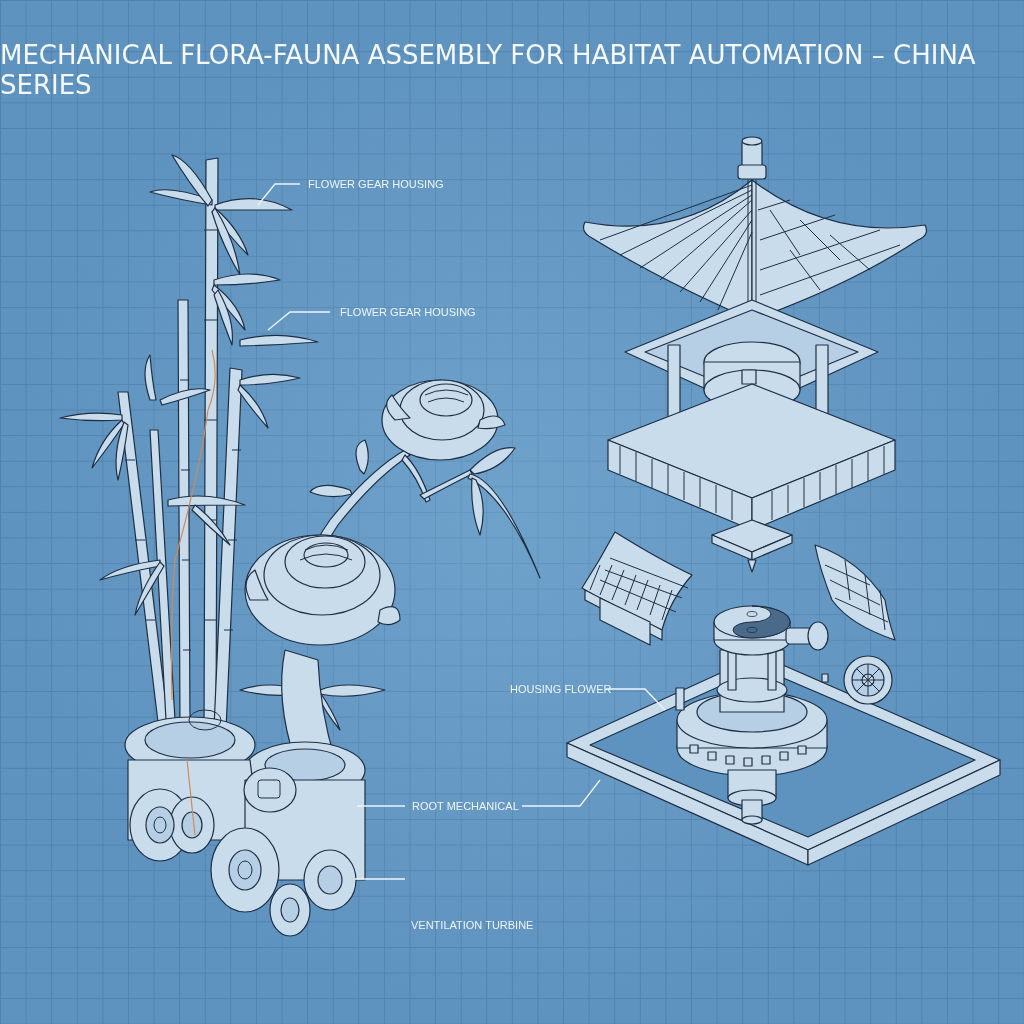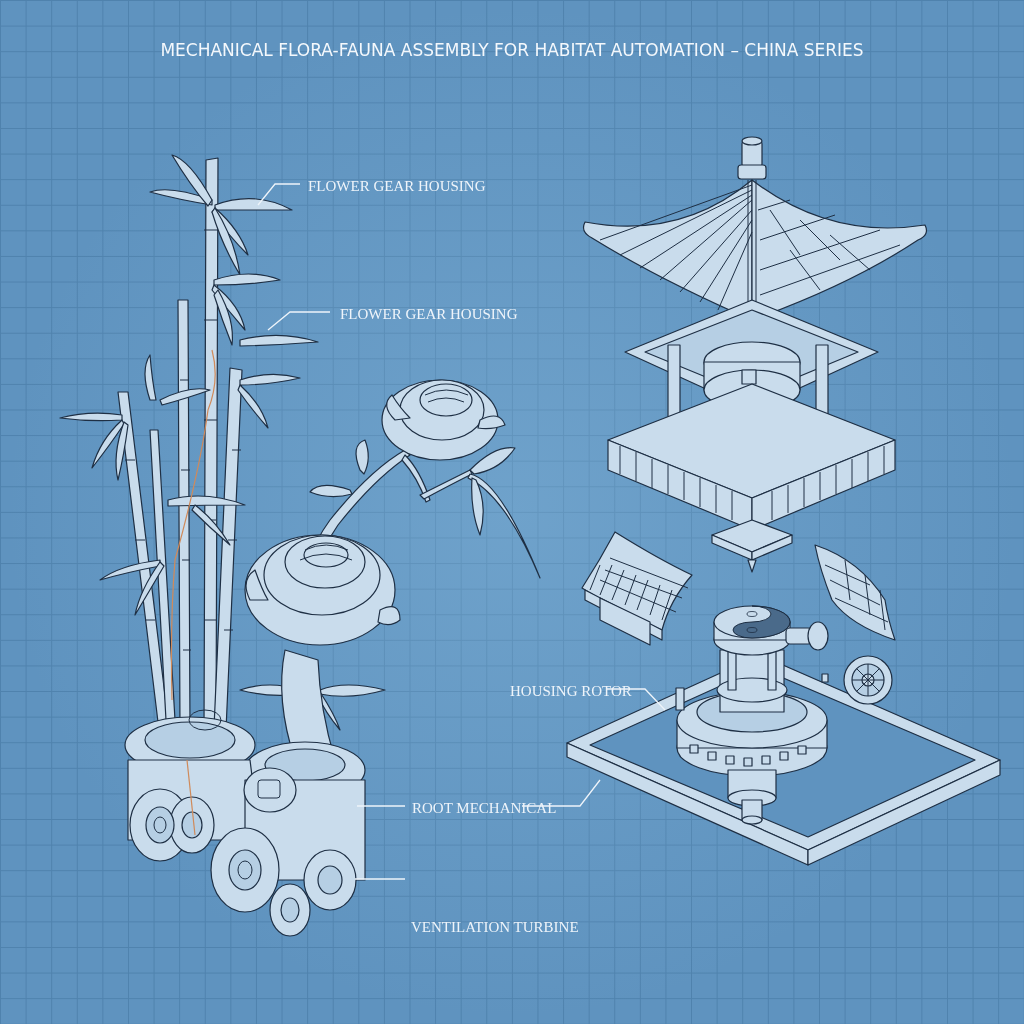--- a/index.html
+++ b/index.html
@@ -11,28 +11,28 @@
   .canvas {
     position: relative; width: 1024px; height: 1024px;
     background:
       radial-gradient(ellipse at 50% 50%, rgba(140,190,225,0.35) 0%, rgba(95,147,191,0) 70%),
       linear-gradient(#4f82ad 1px, transparent 1px) 0 0 / 25.6px 25.6px,
       linear-gradient(90deg, #4f82ad 1px, transparent 1px) 0 0 / 25.6px 25.6px,
       #5f93bf;
   }
   .title {
     position: absolute; left: 0; right: 0; top: 40px;
-    text-align: center; color: #f4f8fc;
+    text-align: left; color: #f4f8fc;
     font-family: "DejaVu Sans", sans-serif;
-    font-size: 17px; letter-spacing: 0px; font-weight: 400;
+    font-size: 26px; letter-spacing: 0px; font-weight: 400;
   }
   .label {
     position: absolute; color: #eef4fa;
-    font-family: Liberation Serif, serif;
-    font-size: 15px; white-space: nowrap;
+    font-family: Liberation Sans, sans-serif;
+    font-size: 11px; white-space: nowrap;
   }
   svg.art { position: absolute; left: 0; top: 0; }
 </style>
 </head>
 <body>
 
 <div class="canvas">
 
   <div class="title">MECHANICAL FLORA-FAUNA ASSEMBLY FOR HABITAT AUTOMATION – CHINA SERIES</div>
 
@@ -281,15 +281,15 @@
       <path class="lead" d="M522 806 L580 806 L600 780"></path>
       <path class="lead" d="M355 879 L405 879"></path>
       <path class="lead" d="M606 689 L645 689 L665 710"></path>
     </g>
   </svg>
 
   <div class="label" style="left:308px; top:178px;">FLOWER GEAR HOUSING</div>
   <div class="label" style="left:340px; top:306px;">FLOWER GEAR HOUSING</div>
   <div class="label" style="left:412px; top:800px;">ROOT MECHANICAL</div>
   <div class="label" style="left:411px; top:919px;">VENTILATION TURBINE</div>
-  <div class="label" style="left:510px; top:683px;">HOUSING ROTOR</div>
+  <div class="label" style="left:510px; top:683px;">HOUSING FLOWER</div>
 
 </div>
 
 </body></html>

